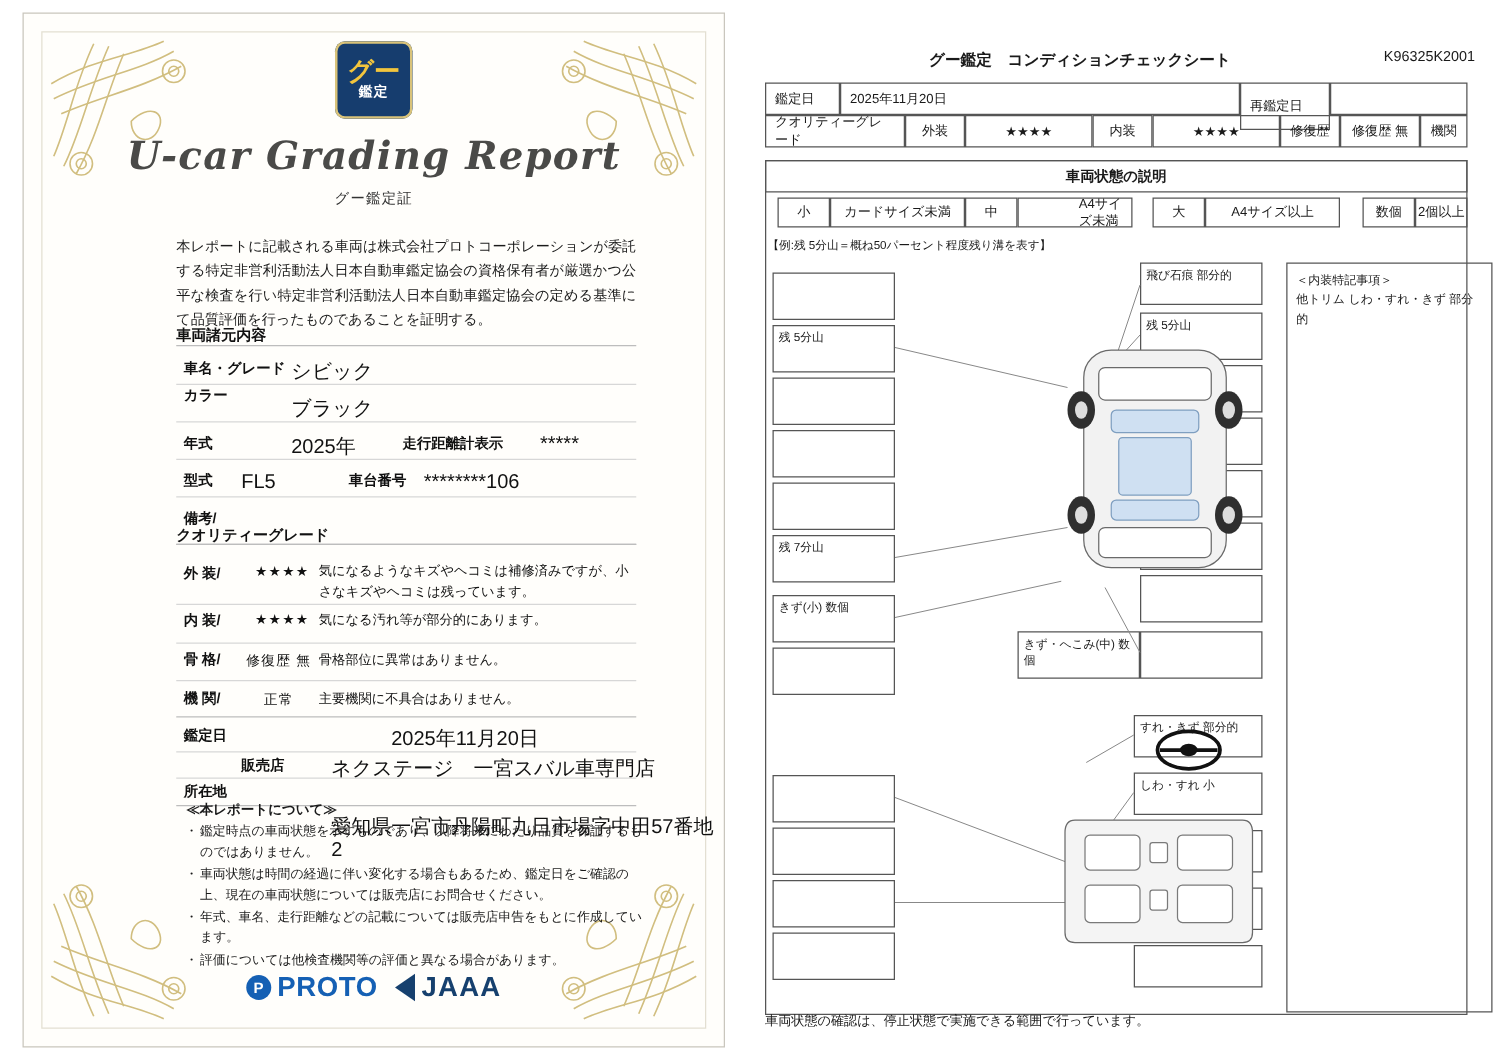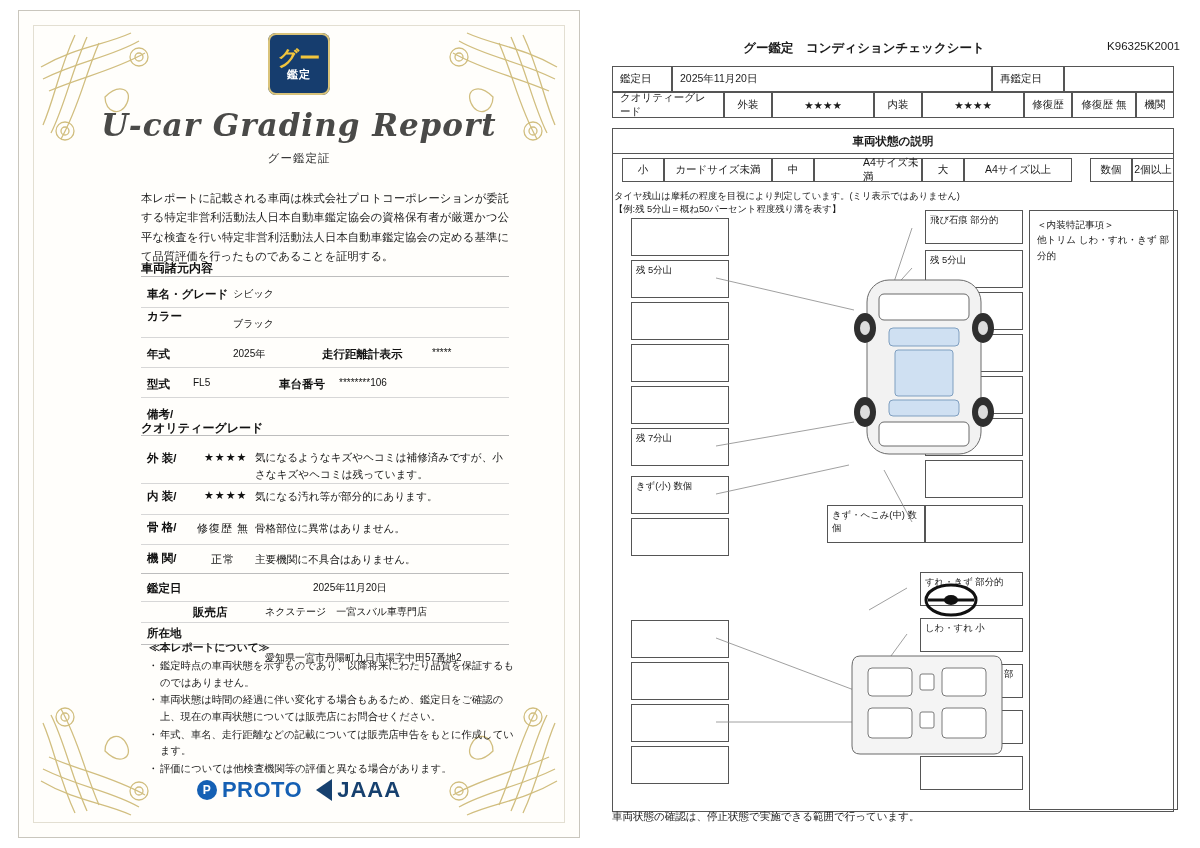--- a/index.html
+++ b/index.html
@@ -60,21 +60,21 @@
   .section-head{
     position:absolute;left:122px;width:368px;
     font-size:12px;font-weight:bold;color:#111;
   }
   #spec-head{top:249px;}
   #grade-head{top:409px;}
   .hr{position:absolute;left:122px;width:368px;height:1px;background:#bdbdbd;}
   .row{position:absolute;left:122px;width:368px;height:1px;background:#d7d7d7;}
 
   .fieldlabel{position:absolute;font-size:11.5px;font-weight:bold;color:#111;}
-  .fieldvalue{position:absolute;font-size:10px;color:#111;}
+  .fieldvalue{position:absolute;font-size:16px;color:#111;}
   .stars{position:absolute;font-size:11px;color:#111;letter-spacing:1px;}
   .note{position:absolute;font-size:10.6px;color:#111;line-height:1.6;}
 
   #footnote-title{position:absolute;left:130px;top:630px;font-size:10.8px;font-weight:bold;}
   #footnotes{position:absolute;left:130px;top:647px;width:366px;font-size:10.3px;line-height:1.62;}
   #footnotes li{margin-bottom:1px;list-style:none;position:relative;padding-left:11px;}
   #footnotes li:before{content:"・";position:absolute;left:-1px;top:0;}
   #footnotes ul{margin:0;padding:0;}
 
   #brandbar{position:absolute;left:0;right:0;bottom:34px;display:flex;justify-content:center;align-items:center;gap:14px;}
@@ -94,28 +94,28 @@
   #sheet-code{position:absolute;right:2px;top:30px;font-size:11.5px;}
 
   .bx{position:absolute;border:1px solid #555;box-sizing:border-box;font-size:10.5px;display:flex;align-items:center;}
   .bx.c{justify-content:center;}
   .bx.pad{padding:0 7px;}
 
   #expl-title{position:absolute;left:8px;top:118px;width:562px;height:26px;border:1px solid #555;box-sizing:border-box;display:flex;align-items:center;justify-content:center;font-size:11.5px;font-weight:bold;}
 
   #tire-note{position:absolute;left:10px;top:180px;width:430px;font-size:9.3px;line-height:1.45;}
 
-  .dmgbox{position:absolute;border:1px solid #555;box-sizing:border-box;background:#fff;font-size:9.4px;padding:3px 4px;margin-left:13px;}
+  .dmgbox{position:absolute;border:1px solid #555;box-sizing:border-box;background:#fff;font-size:9.4px;padding:3px 4px;}
 
   
   #car-top{position:absolute;left:245px;top:262px;width:150px;height:190px;}
   #car-front{position:absolute;left:238px;top:640px;width:170px;height:110px;}
   #wheel-icon{position:absolute;left:320px;top:572px;width:54px;height:36px;}
 
-  #notes-panel{position:absolute;left:425px;top:200px;width:149px;height:600px;border:1px solid #555;box-sizing:border-box;padding:6px 7px;font-size:9.6px;line-height:1.6;}
+  #notes-panel{position:absolute;left:425px;top:200px;width:165px;height:600px;border:1px solid #555;box-sizing:border-box;padding:6px 7px;font-size:9.6px;line-height:1.6;}
 
   #bottom-note{position:absolute;left:8px;top:800px;font-size:10.5px;}
 </style>
 </head>
 <body>
 
 <div id="left-page">
   <div id="left-inner"></div>
 
   <svg class="flourish fl-tl" viewBox="0 0 150 150">
@@ -270,46 +270,45 @@
     </div>
   </div>
 </div>
 
 <div id="right-page">
   <div id="sheet-title">グー鑑定　コンディションチェックシート</div>
   <div id="sheet-code">K96325K2001</div>
 
   <div class="bx pad" style="left:8px;top:56px;width:60px;height:26px;">鑑定日</div>
   <div class="bx pad" style="left:68px;top:56px;width:320px;height:26px;">2025年11月20日</div>
-  <div class="bx pad" style="left:388px;top:56px;width:72px;height:26px;">再鑑定日</div>
+  <div class="bx pad" style="left:388px;top:56px;width:72px;height:38px;">再鑑定日</div>
   <div class="bx pad" style="left:460px;top:56px;width:110px;height:26px;"></div>
 
   <div class="bx pad" style="left:8px;top:82px;width:112px;height:26px;">クオリティーグレード</div>
   <div class="bx c" style="left:120px;top:82px;width:48px;height:26px;">外装</div>
   <div class="bx c" style="left:168px;top:82px;width:102px;height:26px;">★★★★</div>
   <div class="bx c" style="left:270px;top:82px;width:48px;height:26px;">内装</div>
   <div class="bx c" style="left:318px;top:82px;width:102px;height:26px;">★★★★</div>
   <div class="bx c" style="left:420px;top:82px;width:48px;height:26px;">修復歴</div>
   <div class="bx c" style="left:468px;top:82px;width:64px;height:26px;">修復歴 無</div>
   <div class="bx c" style="left:532px;top:82px;width:38px;height:26px;">機関</div>
   <div class="bx c" style="left:570px;top:82px;width:0px;height:26px;border:none;"></div>
 
   <div id="expl-title">車両状態の説明</div>
 
   <div class="bx c" style="left:18px;top:148px;width:42px;height:24px;">小</div>
   <div class="bx c" style="left:60px;top:148px;width:108px;height:24px;">カードサイズ未満</div>
   <div class="bx c" style="left:168px;top:148px;width:42px;height:24px;">中</div>
-  <div class="bx c" style="left:210px;top:148px;width:108px;height:24px;padding-left:48px;">A4サイズ未満</div>
+  <div class="bx c" style="left:210px;top:148px;width:92px;height:24px;padding-left:48px;">A4サイズ未満</div>
   <div class="bx c" style="left:318px;top:148px;width:42px;height:24px;">大</div>
   <div class="bx c" style="left:360px;top:148px;width:108px;height:24px;">A4サイズ以上</div>
   <div class="bx c" style="left:486px;top:148px;width:42px;height:24px;">数個</div>
   <div class="bx c" style="left:528px;top:148px;width:42px;height:24px;">2個以上</div>
 
   <div id="tire-note">
-    <div>タイヤ残山は摩耗の程度を目視により判定しています。(ミリ表示ではありません)</div>
     <div>【例:残 5分山＝概ね50パーセント程度残り溝を表す】</div>
   </div>
 
   <div class="dmgbox" style="left:14px;top:208px;width:98px;height:38px;"></div>
   <div class="dmgbox" style="left:14px;top:250px;width:98px;height:38px;">残 5分山</div>
   <div class="dmgbox" style="left:14px;top:292px;width:98px;height:38px;"></div>
   <div class="dmgbox" style="left:14px;top:334px;width:98px;height:38px;"></div>
   <div class="dmgbox" style="left:14px;top:376px;width:98px;height:38px;"></div>
   <div class="dmgbox" style="left:14px;top:418px;width:98px;height:38px;">残 7分山</div>
   <div class="dmgbox" style="left:14px;top:466px;width:98px;height:38px;">きず(小) 数個</div>

